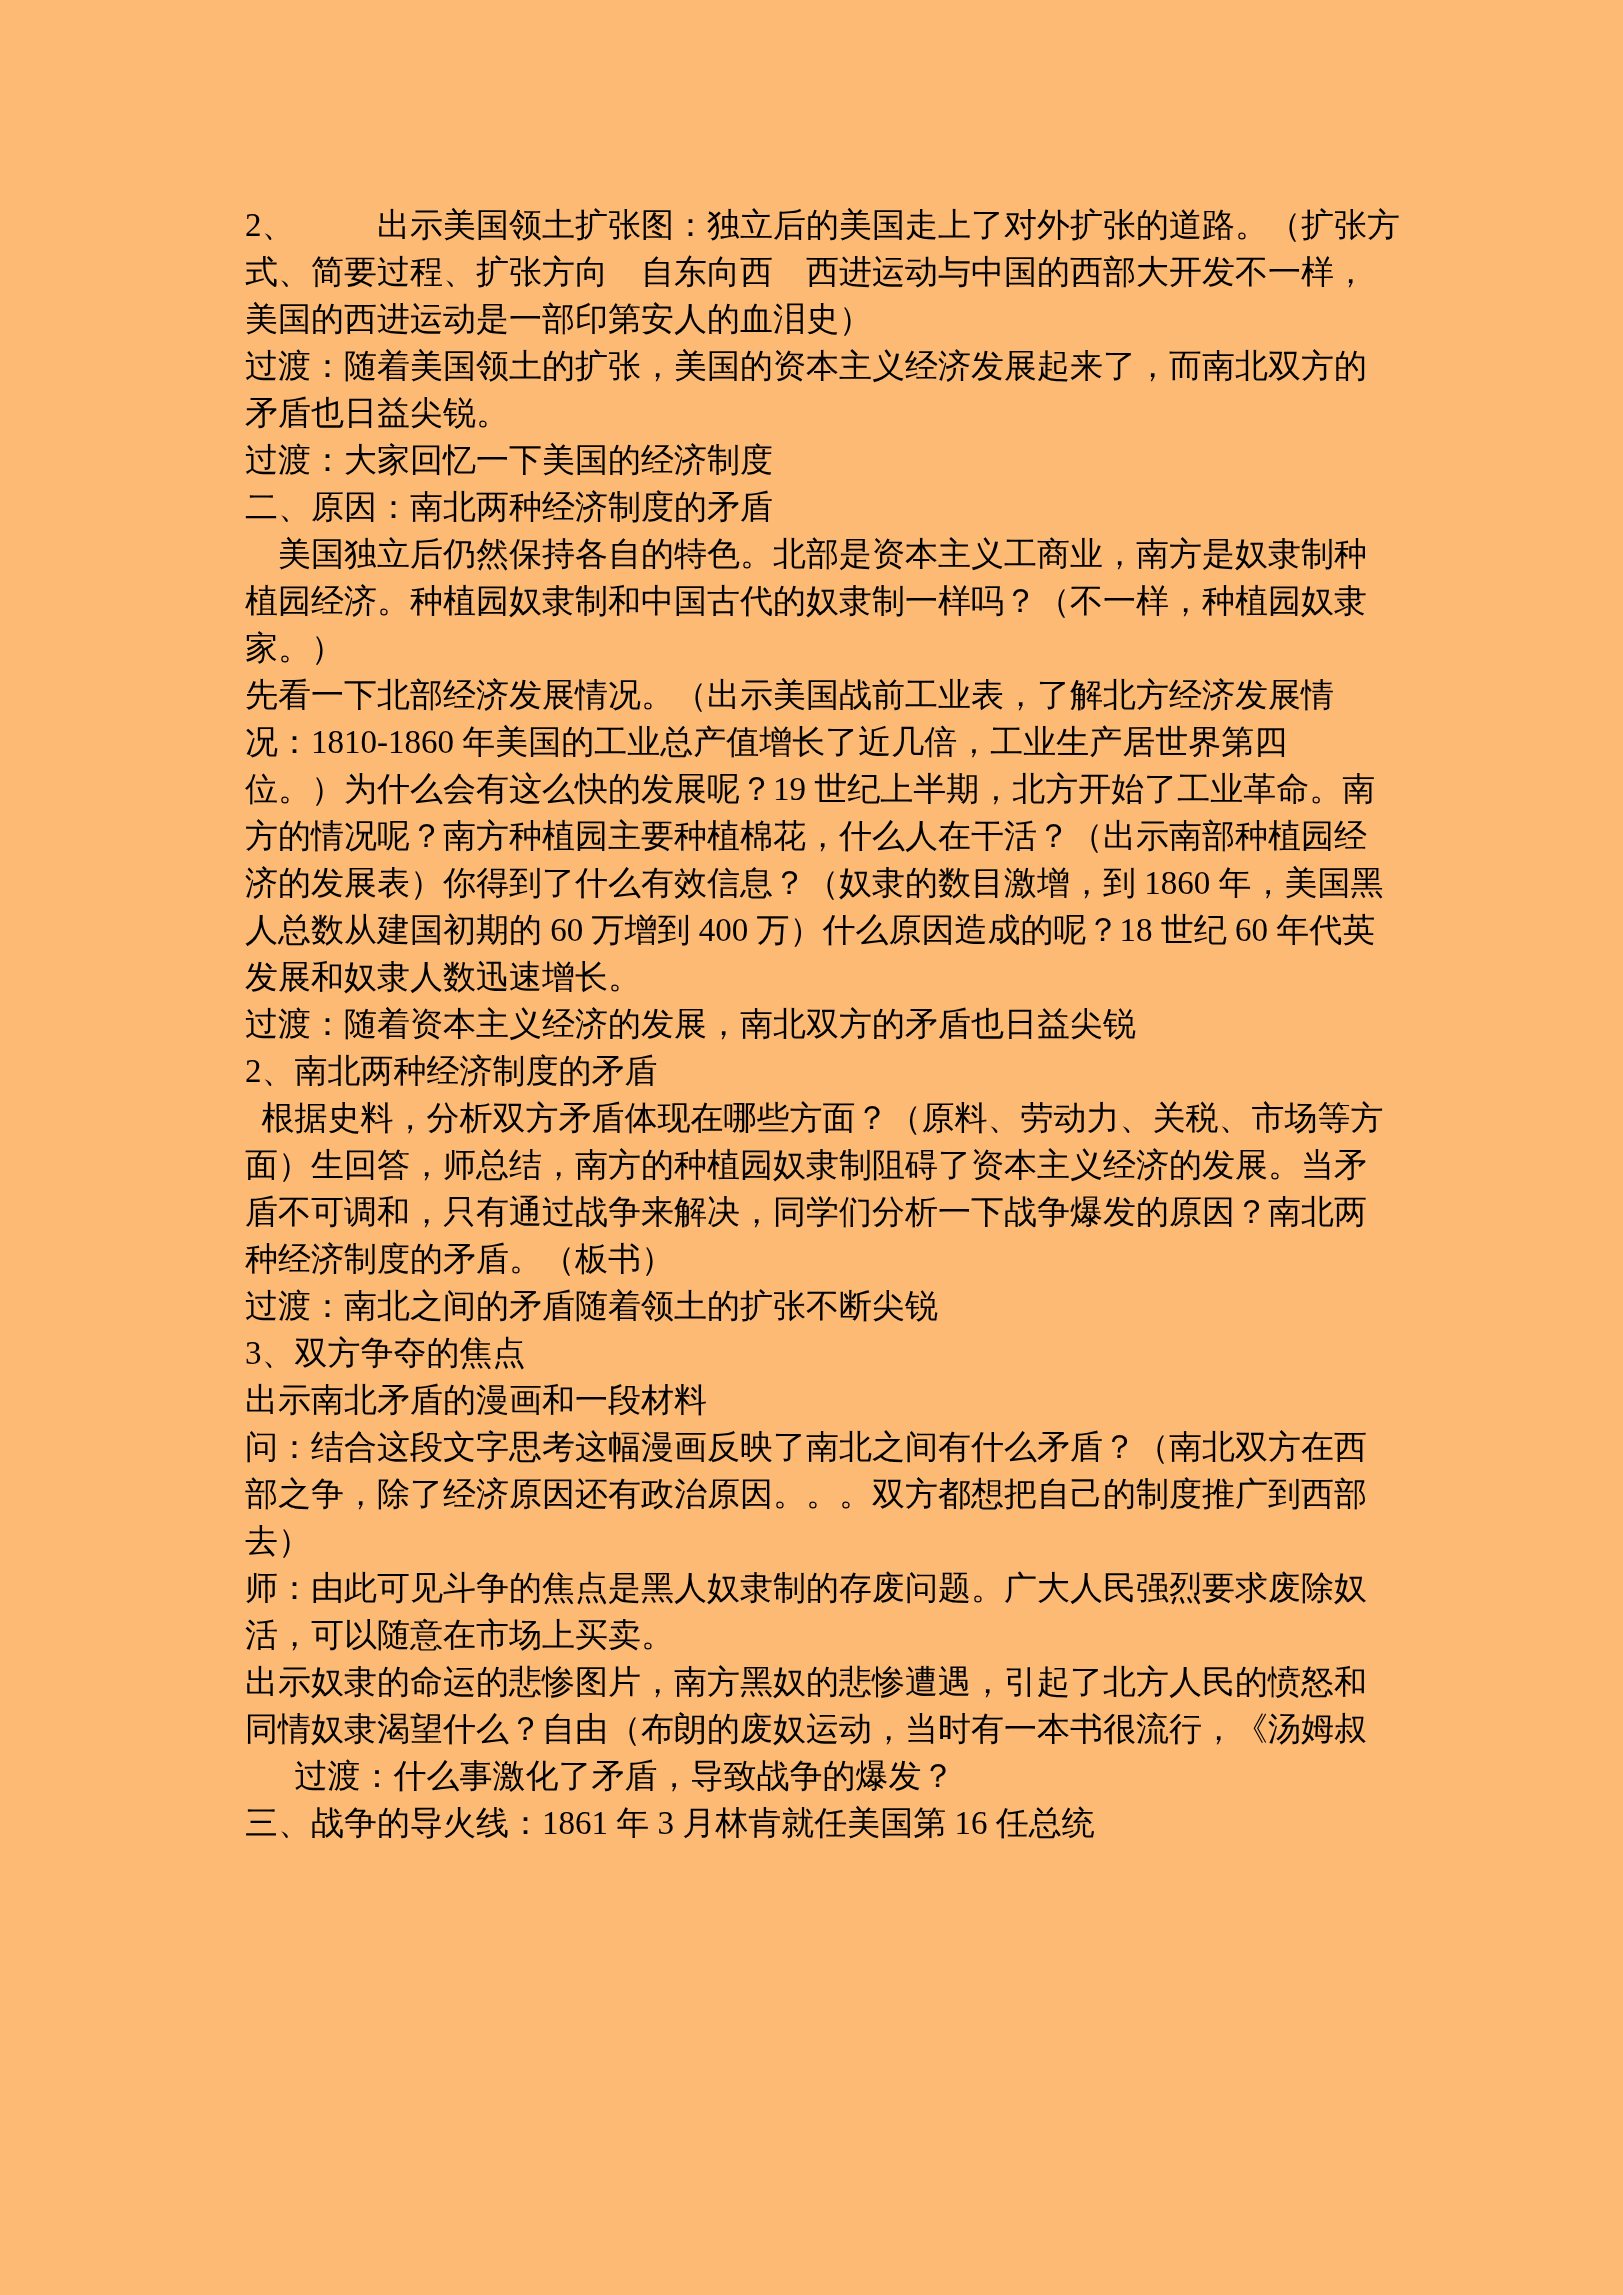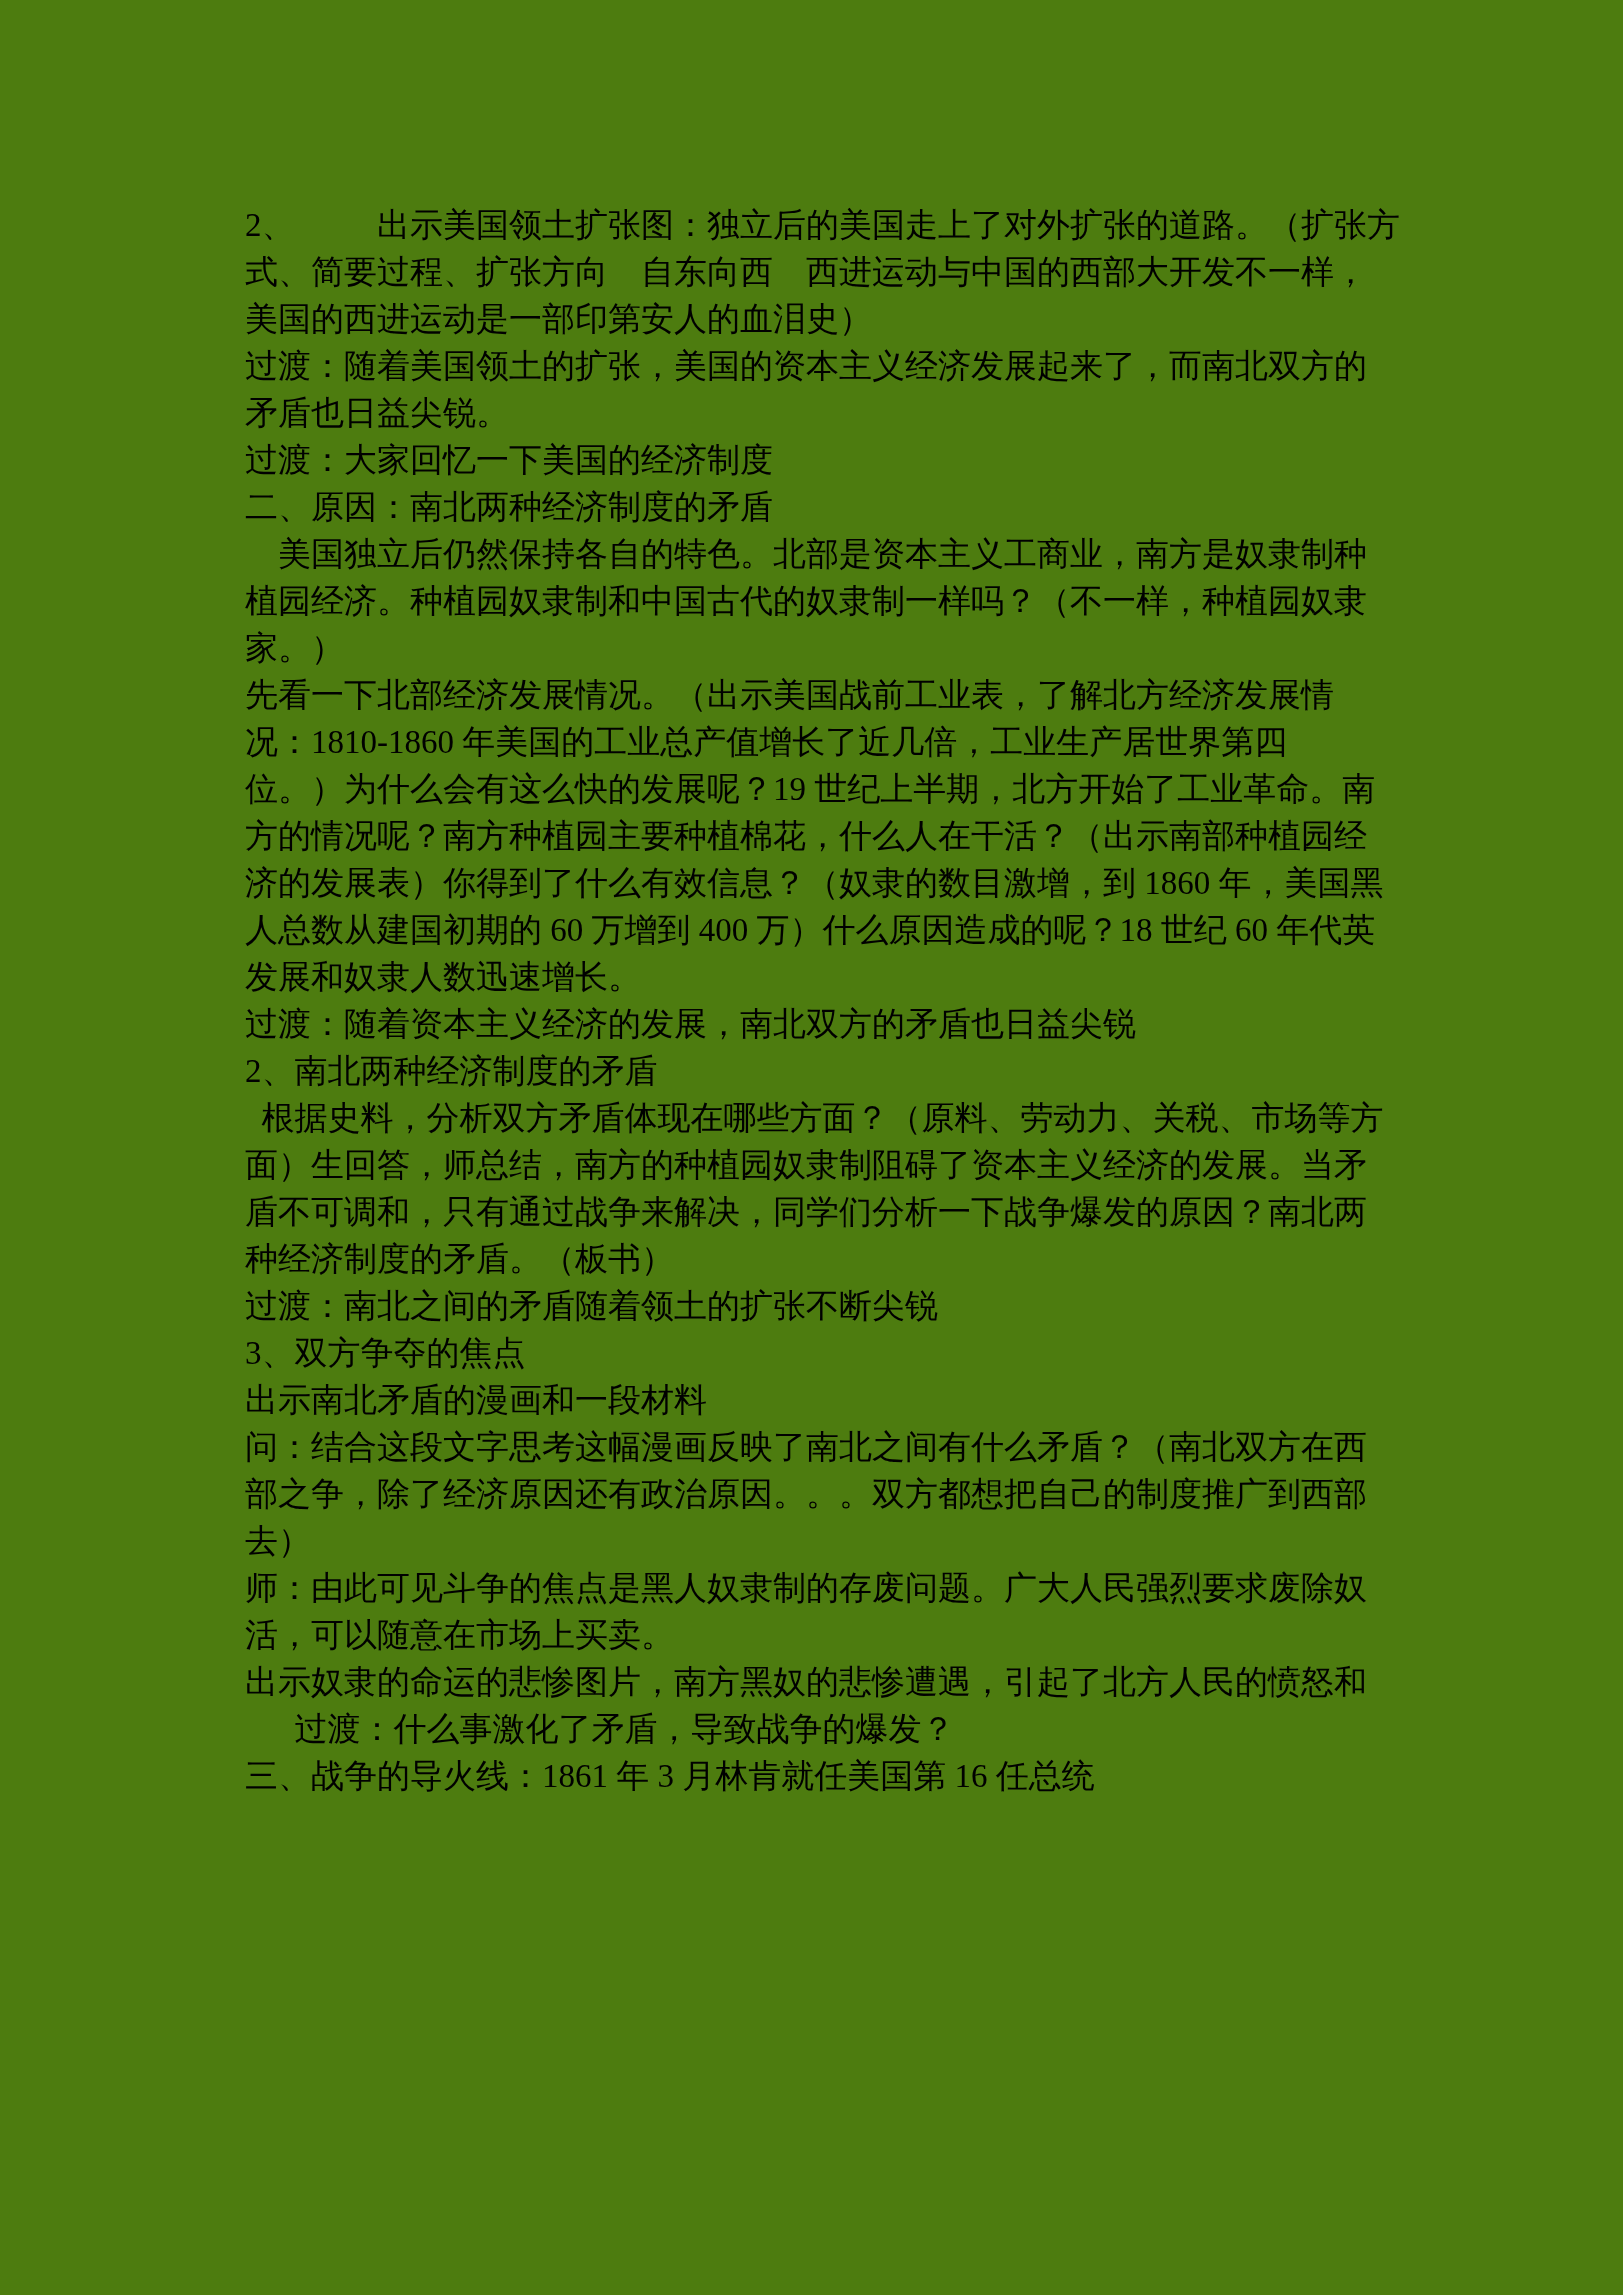--- a/index.html
+++ b/index.html
@@ -12,21 +12,21 @@
     background: #ffffff;
     position: relative;
     overflow: hidden;
   }
   .doc-page {
     position: absolute;
     left: 0;
     top: 0;
     width: 1623px;
     height: 2295px;
-    background: #4d7c0f;
+    background: #fdba74;
   }
   .text-block {
     position: absolute;
     left: 245px;
     top: 202px;
     width: 1159px;
   }
   .line {
     font-family: "Liberation Serif", "DejaVu Serif", serif;
     font-size: 33px;
@@ -66,17 +66,18 @@
       <div class="line">种经济制度的矛盾。（板书）</div>
       <div class="line">过渡：南北之间的矛盾随着领土的扩张不断尖锐</div>
       <div class="line">3、双方争夺的焦点</div>
       <div class="line">出示南北矛盾的漫画和一段材料</div>
       <div class="line">问：结合这段文字思考这幅漫画反映了南北之间有什么矛盾？（南北双方在西</div>
       <div class="line">部之争，除了经济原因还有政治原因。。。双方都想把自己的制度推广到西部</div>
       <div class="line">去）</div>
       <div class="line">师：由此可见斗争的焦点是黑人奴隶制的存废问题。广大人民强烈要求废除奴</div>
       <div class="line">活，可以随意在市场上买卖。</div>
       <div class="line">出示奴隶的命运的悲惨图片，南方黑奴的悲惨遭遇，引起了北方人民的愤怒和</div>
+      <div class="line">同情奴隶渴望什么？自由（布朗的废奴运动，当时有一本书很流行，《汤姆叔</div>
       <div class="line">      过渡：什么事激化了矛盾，导致战争的爆发？</div>
       <div class="line">三、战争的导火线：1861 年 3 月林肯就任美国第 16 任总统</div>
     </div>
 </div>
 
 
 </body></html>

